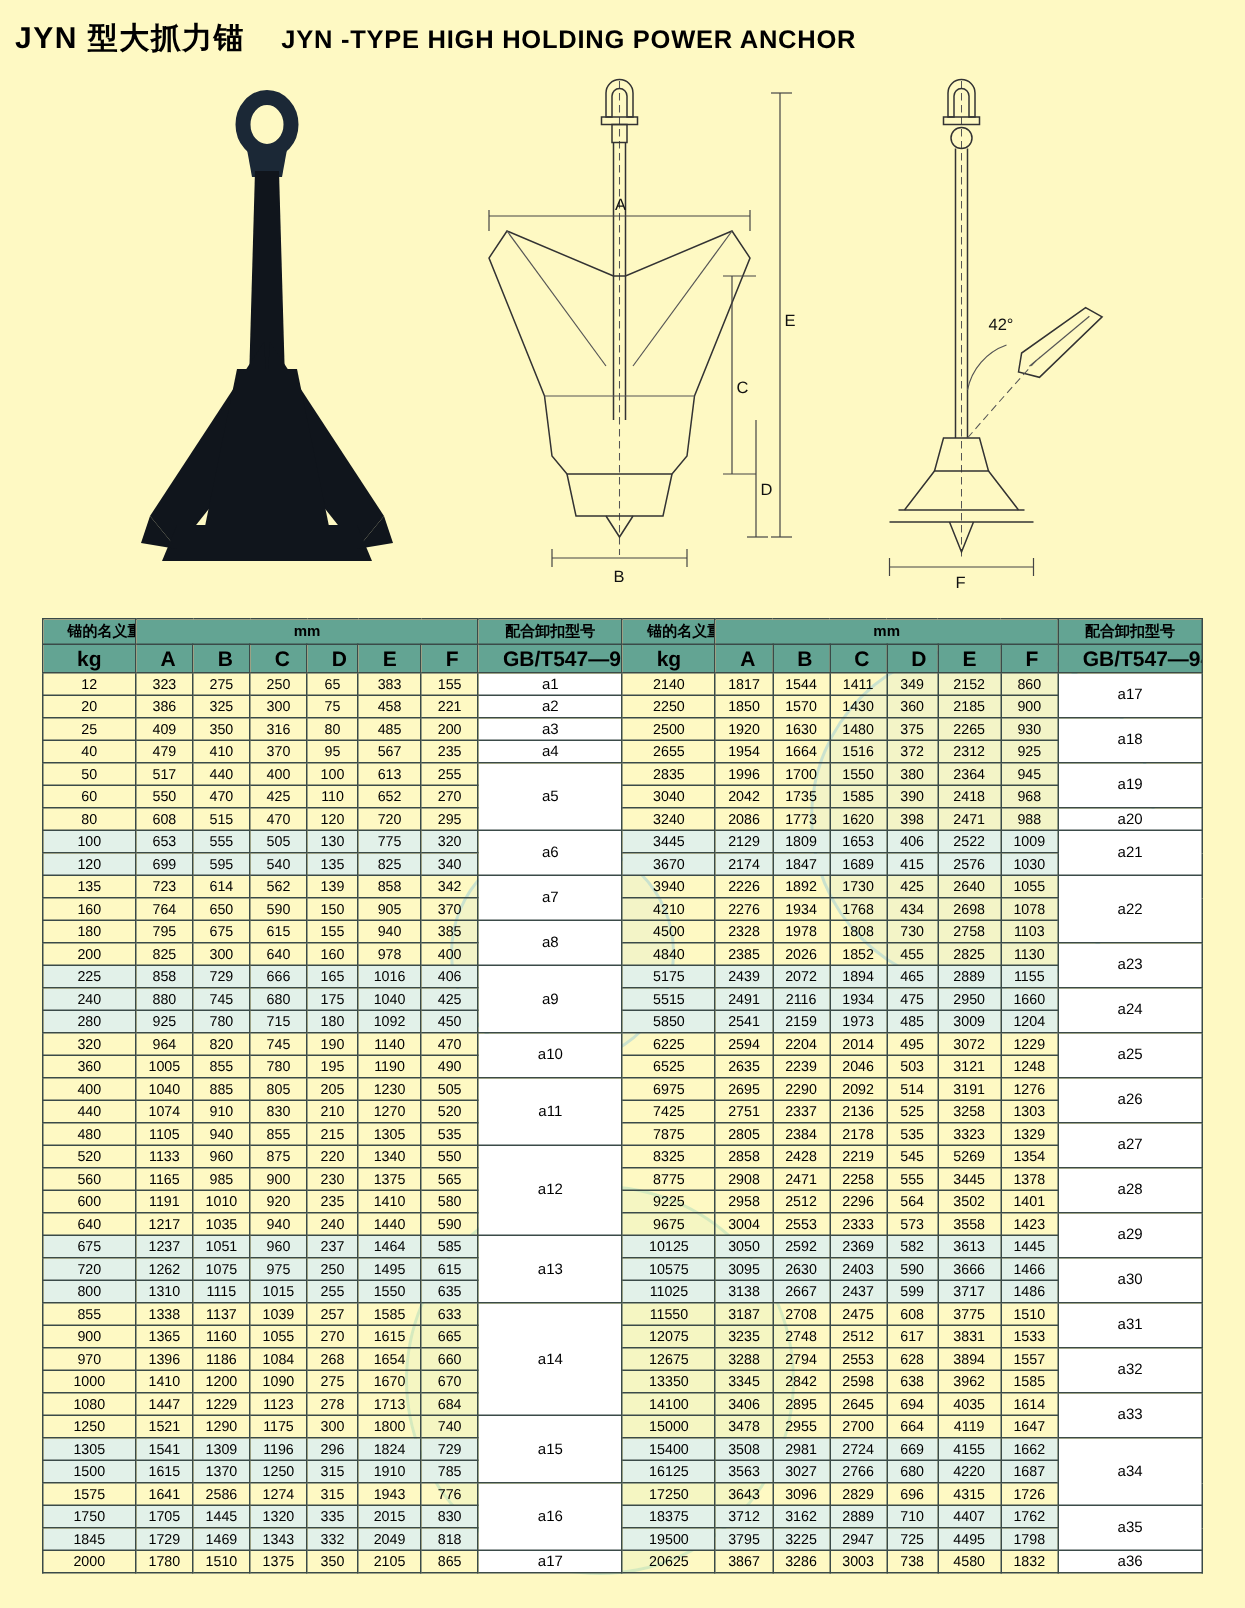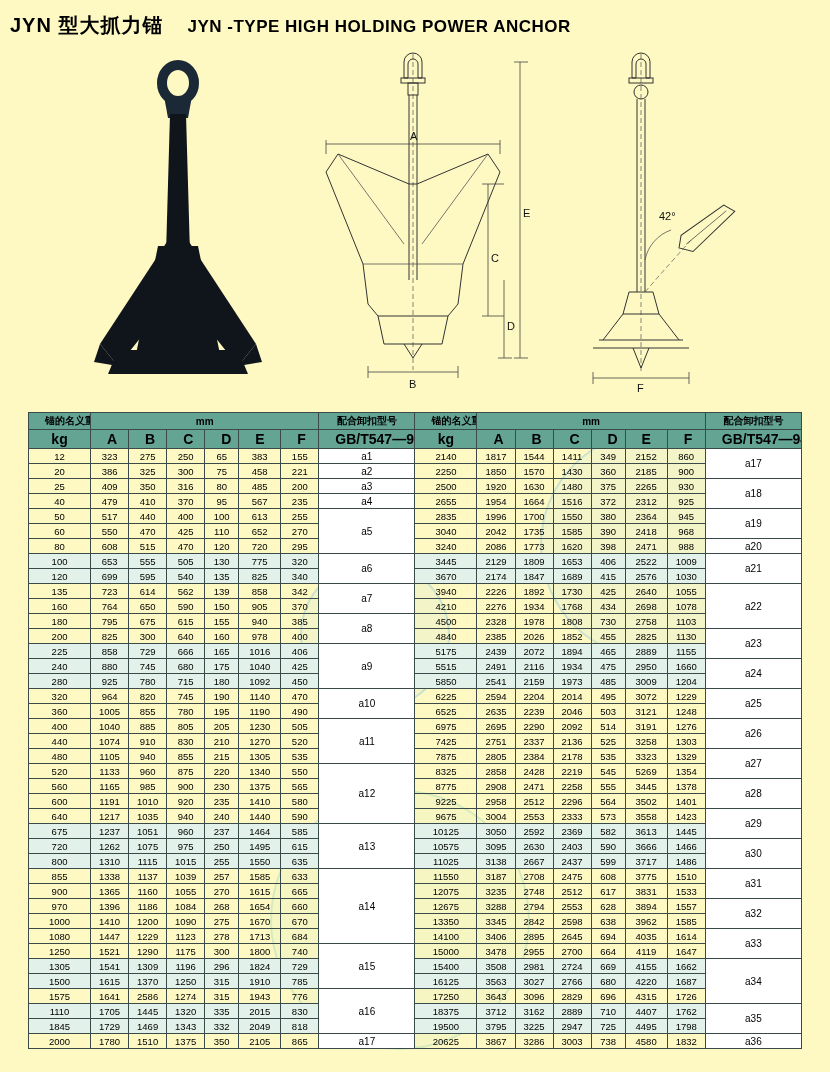--- a/index.html
+++ b/index.html
@@ -810,21 +810,21 @@
             <td class="shk" rowspan="3">a16</td>
             <td>17250</td>
             <td>3643</td>
             <td>3096</td>
             <td>2829</td>
             <td>696</td>
             <td>4315</td>
             <td>1726</td>
           </tr>
           <tr class="tint">
-            <td>1110</td>
+            <td>1750</td>
             <td>1705</td>
             <td>1445</td>
             <td>1320</td>
             <td>335</td>
             <td>2015</td>
             <td>830</td>
             <td>18375</td>
             <td>3712</td>
             <td>3162</td>
             <td>2889</td>

